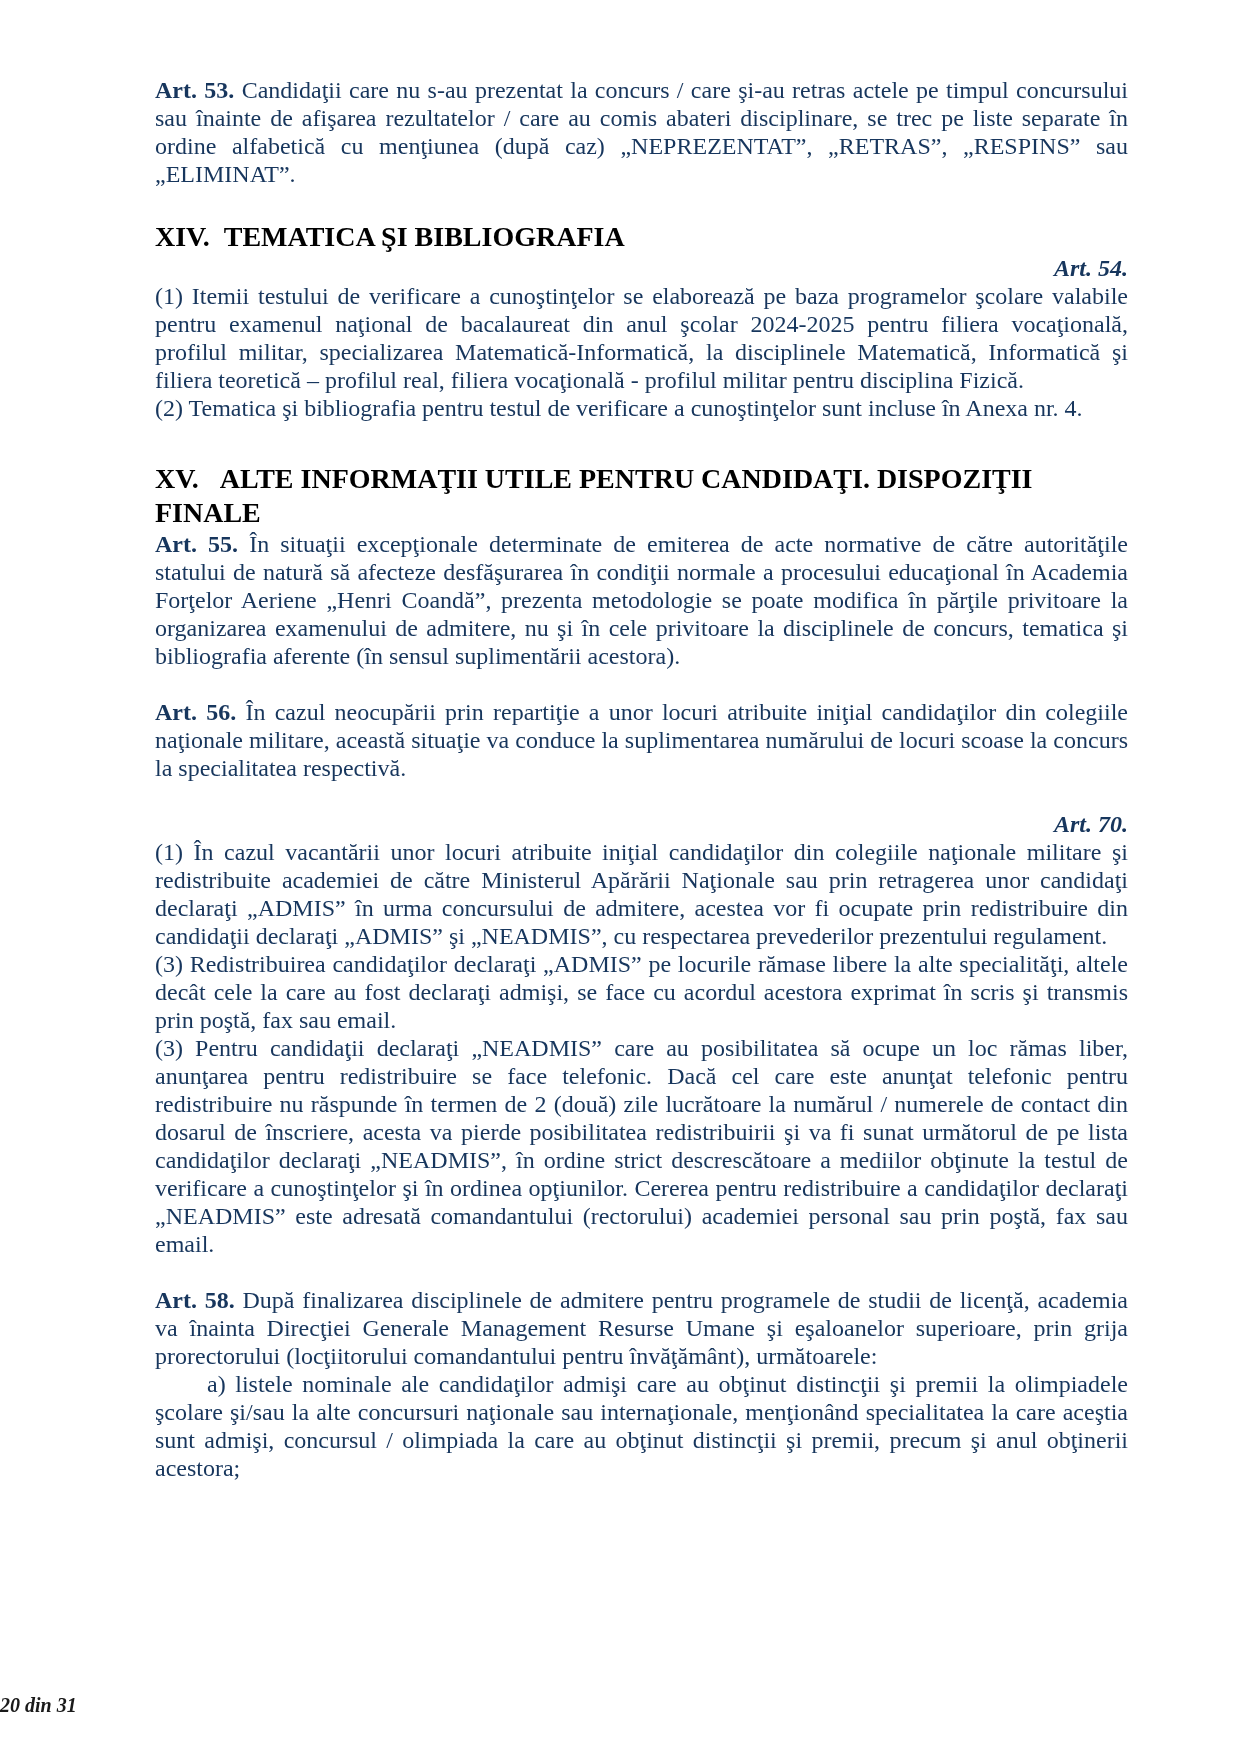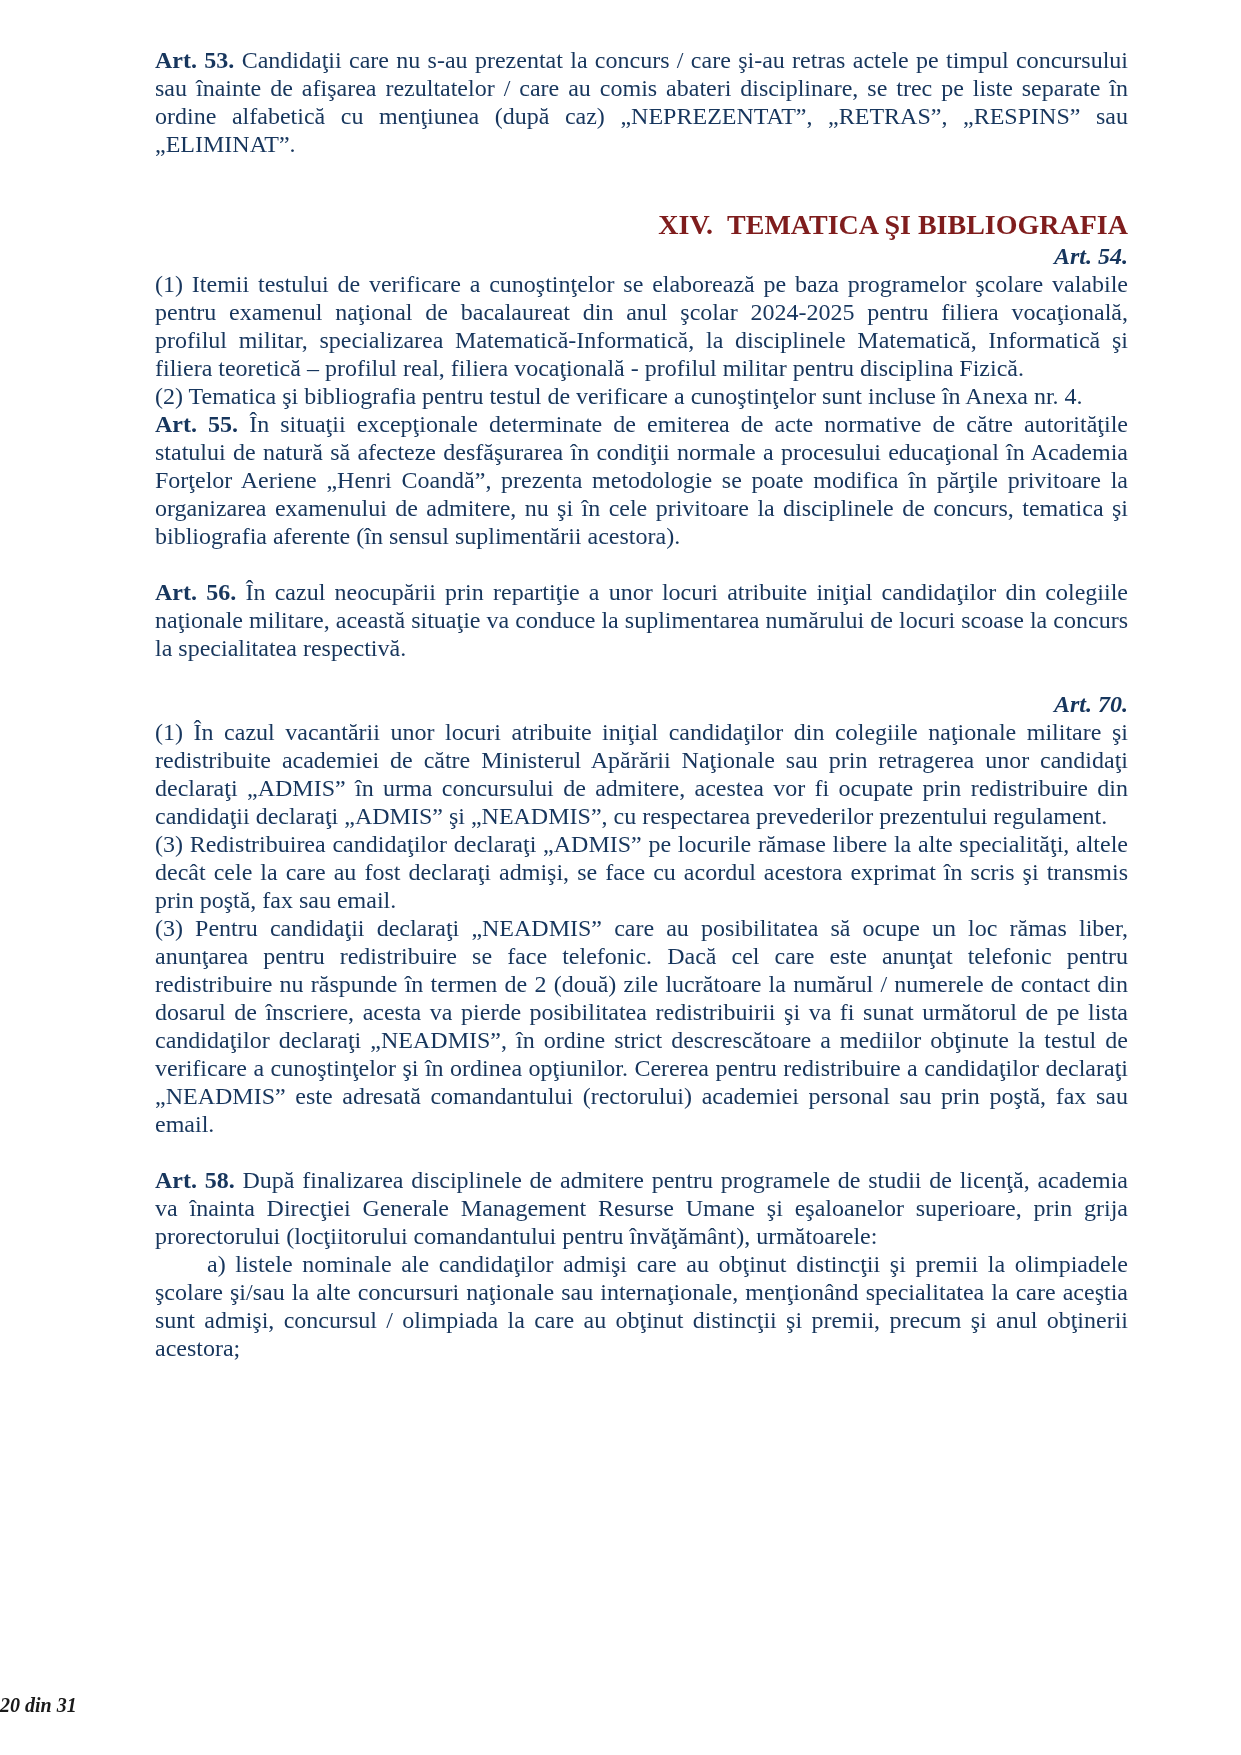--- a/index.html
+++ b/index.html
@@ -1,37 +1,37 @@
 <!DOCTYPE html>
 <html><head>
 <meta charset="utf-8">
 <style>
   html, body { margin: 0; padding: 0; background: #ffffff; }
   .page {
     width: 1241px;
     height: 1755px;
     background: #ffffff;
     box-sizing: border-box;
-    padding: 46px 113px 0 155px;
+    padding: 76px 113px 0 155px;
     position: relative;
     font-family: "Liberation Serif", "DejaVu Serif", serif;
     font-size: 24px;
     line-height: 28px;
     color: #17365D;
   }
   .para { margin: 0; text-align: justify; }
   .lbl { font-weight: bold; }
   .label-line { font-weight: bold; text-align: right; margin: 0; font-style: italic; }
   .chapter {
-    margin: 50px 0 0 0;
-    text-align: right;
+    margin: 32px 0 0 0;
+    text-align: left;
     font-size: 28px;
     line-height: 34px;
     font-weight: bold;
-    color: #7f1d1d;
+    color: #000000;
   }
   .chapter.big-gap { margin-top: 40px; }
   .gap { margin-top: 28px; }
   .indent { text-indent: 52px; }
   .footer {
     position: absolute;
     left: 0;
     right: 0;
     bottom: 38px;
     text-align: left;
@@ -51,20 +51,21 @@
     <span class="lbl">Art. 53.</span>
     <span>Candidaţii care nu s-au prezentat la concurs / care şi-au retras actele pe timpul concursului sau înainte de afişarea rezultatelor / care au comis abateri disciplinare, se trec pe liste separate în ordine alfabetică cu menţiunea (după caz) „NEPREZENTAT”, „RETRAS”, „RESPINS” sau „ELIMINAT”.</span>
   </p>
 
   <h1 class="chapter">XIV.&nbsp;&nbsp;TEMATICA ŞI BIBLIOGRAFIA</h1>
 
   <p class="para label-line">Art. 54.</p>
   <p class="para">(1) Itemii testului de verificare a cunoştinţelor se elaborează pe baza programelor şcolare valabile pentru examenul naţional de bacalaureat din anul şcolar 2024-2025 pentru filiera vocaţională, profilul militar, specializarea Matematică-Informatică, la disciplinele Matematică, Informatică şi filiera teoretică – profilul real, filiera vocaţională - profilul militar pentru disciplina Fizică.</p>
   <p class="para">(2) Tematica şi bibliografia pentru testul de verificare a cunoştinţelor sunt incluse în Anexa nr. 4.</p>
 
+  <h1 class="chapter big-gap">XV.&nbsp;&nbsp;&nbsp;ALTE INFORMAŢII UTILE PENTRU CANDIDAŢI. DISPOZIŢII FINALE</h1>
 
   <p class="para">
     <span class="lbl">Art. 55.</span>
     <span>În situaţii excepţionale determinate de emiterea de acte normative de către autorităţile statului de natură să afecteze desfăşurarea în condiţii normale a procesului educaţional în Academia Forţelor Aeriene „Henri Coandă”, prezenta metodologie se poate modifica în părţile privitoare la organizarea examenului de admitere, nu şi în cele privitoare la disciplinele de concurs, tematica şi bibliografia aferente (în sensul suplimentării acestora).</span>
   </p>
 
   <p class="para gap">
     <span class="lbl">Art. 56.</span>
     <span>În cazul neocupării prin repartiţie a unor locuri atribuite iniţial candidaţilor din colegiile naţionale militare, această situaţie va conduce la suplimentarea numărului de locuri scoase la concurs la specialitatea respectivă.</span>
   </p>

